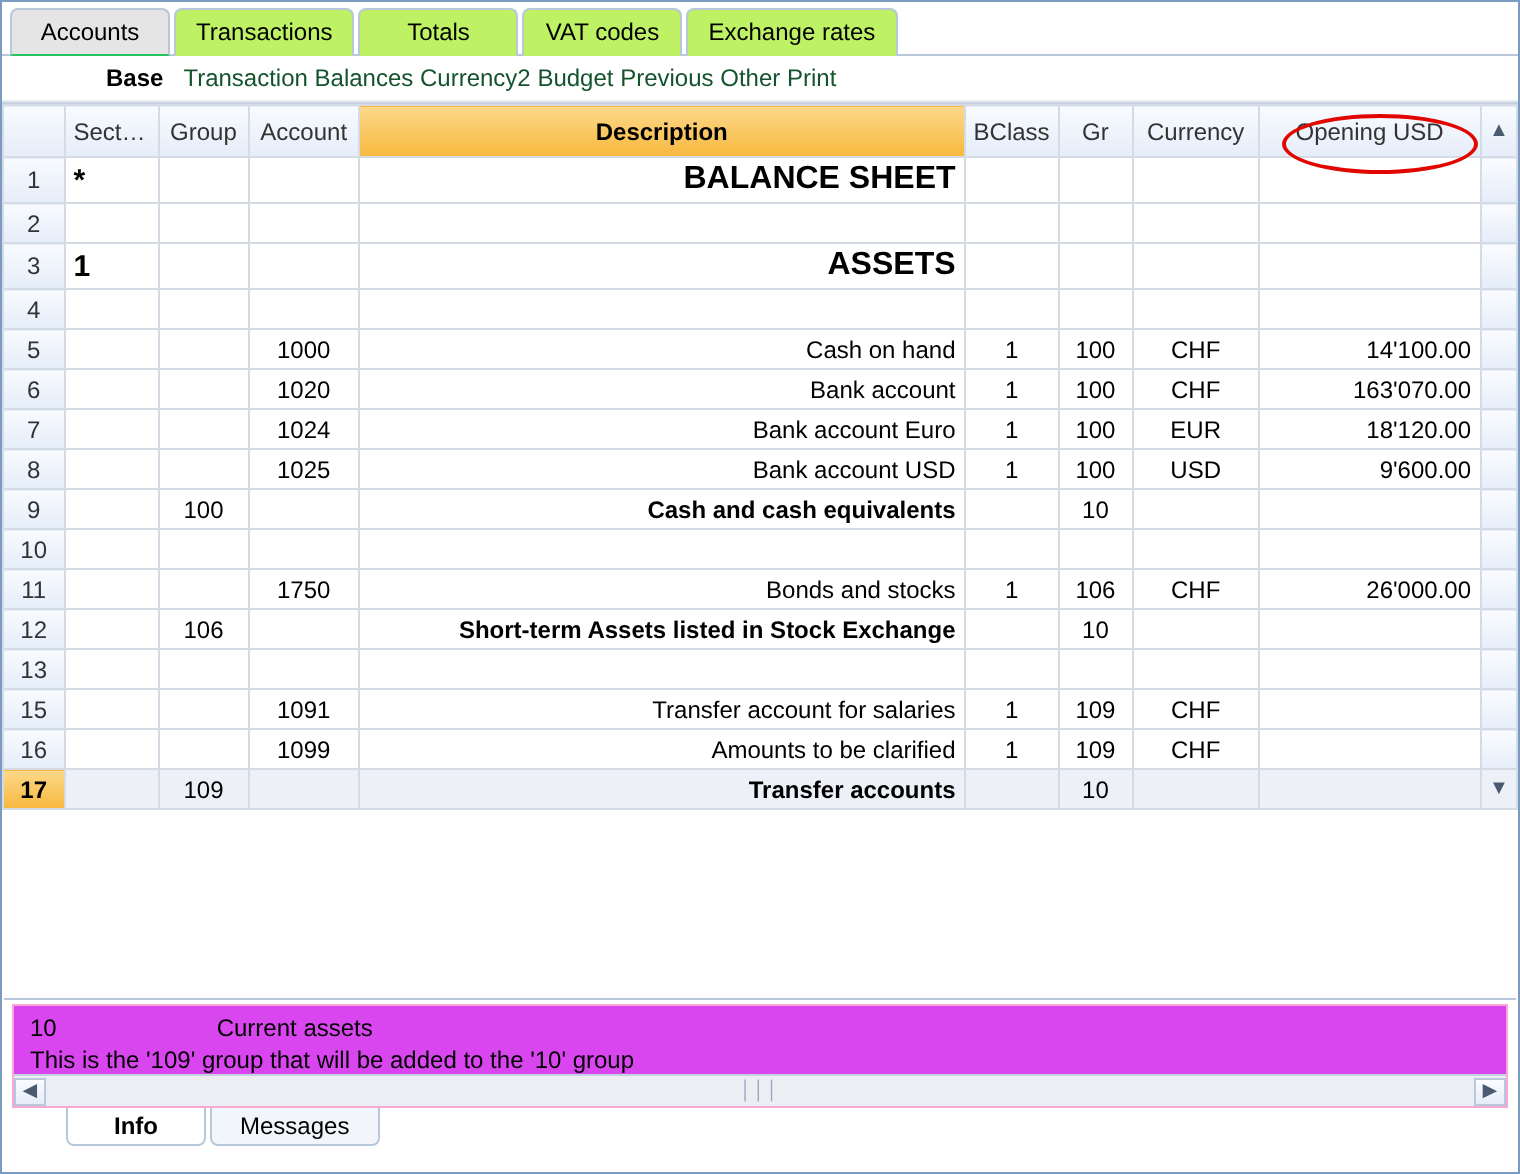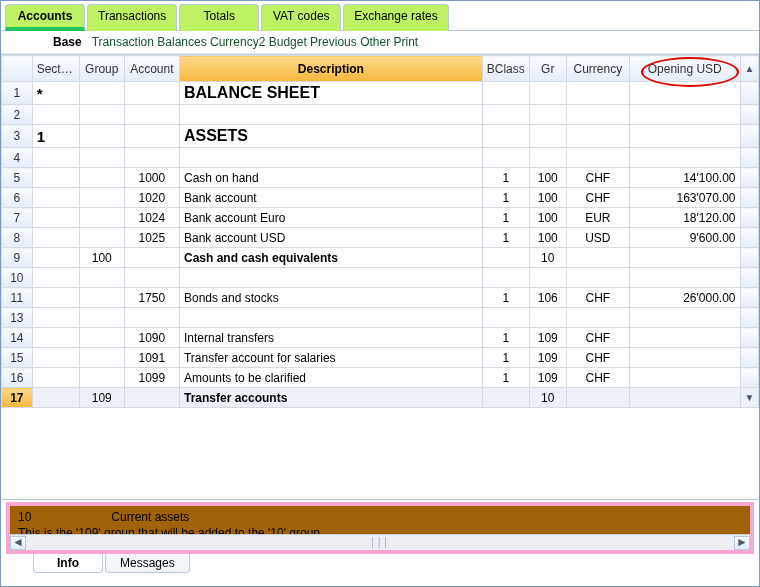--- a/index.html
+++ b/index.html
@@ -29,23 +29,23 @@
     border-top-right-radius: 4px;
     margin-right: 2px;
     background: #bef264;
     cursor: pointer;
     min-width: 80px;
     text-align: center;
     position: relative;
     top: 1px;
   }
   .top-tab.active {
-    background: #bef264;
-    font-weight: bold;
-    border-bottom: 4px solid #22c55e;
+    background: #e5e5e5;
+    font-weight: normal;
+    border-bottom: 1px solid #22c55e;
   }
   .sub-menu {
     display: flex;
     gap: 10px;
     padding: 4px 8px;
     background: #fff;
     font-size: 12px;
     align-items: center;
     border-bottom: 1px solid #e5e9f0;
   }
@@ -100,21 +100,21 @@
   col.scroll { width: 18px; }
 
   td.rownum {
     background: linear-gradient(#f8fbff,#e5edf9);
     text-align: center;
     color: #333;
     border-right: 1px solid #c6d2e1;
   }
   td.center { text-align: center; }
   td.right { text-align: right; }
-  td.desc { text-align: left; padding-left: 6px;}
+  td.desc { text-align: right; padding-left: 6px;}
   tr.bold td.desc { font-weight: bold; }
   tr.heading td.desc { font-weight: bold; font-size: 16px; }
   tr.selected td { background: #eef0f8; }
   tr.selected td.rownum { background: linear-gradient(#fdd88a,#f7b83d); color:#000; font-weight:bold; }
 
   .hscroll {
     height: 18px;
     background: #eceef3;
     border: 1px solid #c6d2e1;
     border-top: none;
@@ -134,24 +134,24 @@
   }
 
   .info-panel {
     position: absolute;
     left: 1px; right: 1px;
     top: 498px;
     height: 88px;
     border-top: 1px solid #b8c7da;
   }
   .info-body {
-    border: 4px solid #f9a8d4;
+    border: 1px solid #f9a8d4;
     margin: 2px 4px 0 4px;
     height: 52px;
-    background: #a16207;
+    background: #d946ef;
     padding: 4px 8px;
     font-size: 12px;
     line-height: 1.3;
     position: relative;
   }
   .info-scroll {
     height: 16px;
     background: #eceef3;
     border-top: 1px solid #c6d2e1;
     display:flex; align-items:center;
@@ -372,41 +372,41 @@
             <td class="center"></td>
             <td class="center"></td>
             <td class="center">1750</td>
             <td class="desc">Bonds and stocks</td>
             <td class="center">1</td>
             <td class="center">106</td>
             <td class="center">CHF</td>
             <td class="right">26'000.00</td>
             <td class="vsb"></td>
           </tr>
+          <tr class="bold">
+            <td class="rownum">12</td>
+            <td class="center"></td>
+            <td class="center">106</td>
+            <td class="center"></td>
+            <td class="desc">Short-term Assets listed in Stock Exchange</td>
+            <td class="center"></td>
+            <td class="center">10</td>
+            <td class="center"></td>
+            <td class="right"></td>
+            <td class="vsb"></td>
+          </tr>
           <tr>
             <td class="rownum">13</td>
             <td class="center"></td>
             <td class="center"></td>
             <td class="center"></td>
             <td class="desc"></td>
             <td class="center"></td>
             <td class="center"></td>
             <td class="center"></td>
-            <td class="right"></td>
-            <td class="vsb"></td>
-          </tr>
-          <tr>
-            <td class="rownum">14</td>
-            <td class="center"></td>
-            <td class="center"></td>
-            <td class="center">1090</td>
-            <td class="desc">Internal transfers</td>
-            <td class="center">1</td>
-            <td class="center">109</td>
-            <td class="center">CHF</td>
             <td class="right"></td>
             <td class="vsb"></td>
           </tr>
           <tr>
             <td class="rownum">15</td>
             <td class="center"></td>
             <td class="center"></td>
             <td class="center">1091</td>
             <td class="desc">Transfer account for salaries</td>
             <td class="center">1</td>

